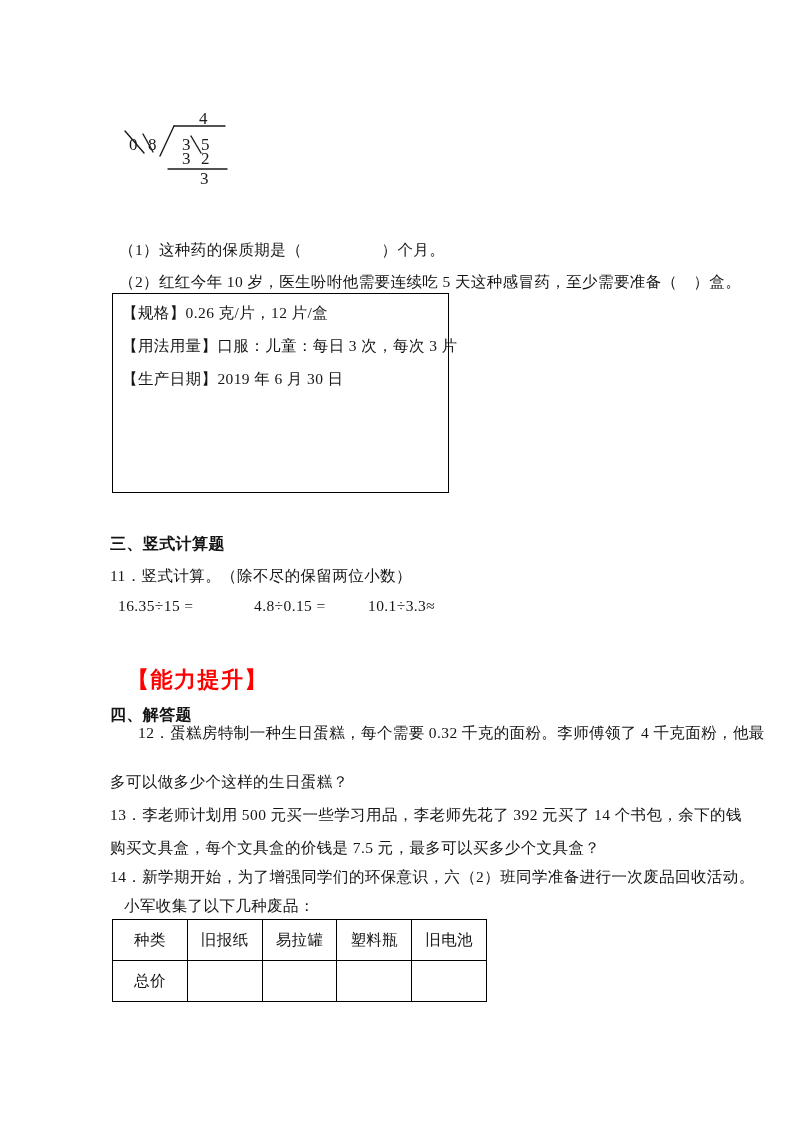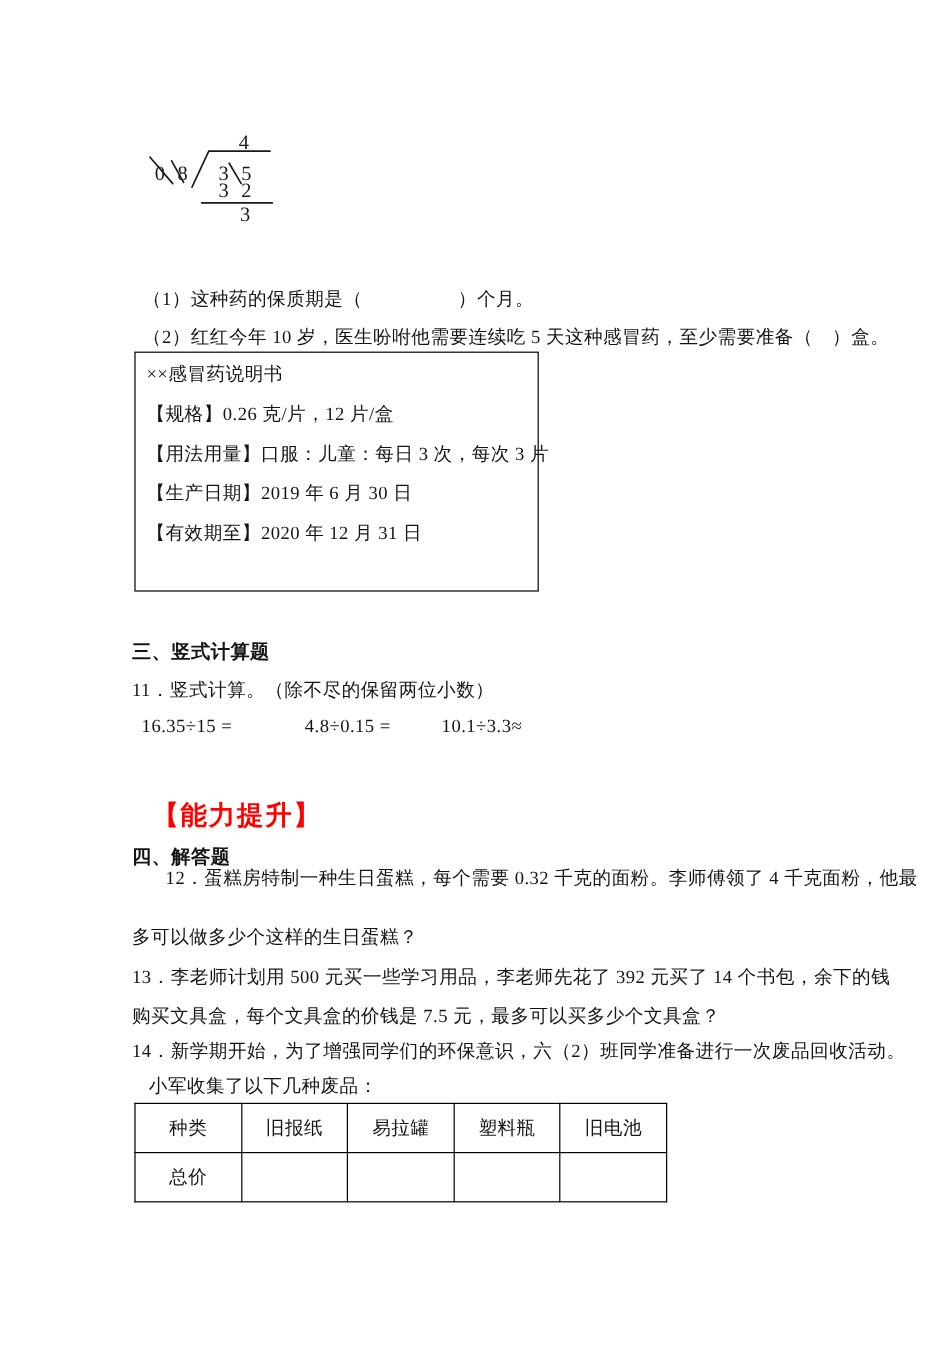--- a/index.html
+++ b/index.html
@@ -43,21 +43,21 @@
   }
   .divfig { position:absolute; left:115px; top:100px; }
   .divfig line { stroke:#1a1a1a; stroke-width:1.4; stroke-linecap:round; }
   .divfig text {
     font-family:"Liberation Serif","DejaVu Serif",serif;
     font-size:17px; fill:#1a1a1a;
   }
   table.recycle {
     position:absolute;
     left:112px; top:919px;
-    width:444px;
+    width:375px;
     border-collapse:collapse;
     table-layout:fixed;
   }
   table.recycle td {
     border:1.4px solid #000;
     height:40.2px;
     text-align:center;
     vertical-align:middle;
     font-size:15.5px;
     letter-spacing:0.4px;
@@ -83,25 +83,23 @@
     <text x="67" y="64">3</text>
     <text x="86" y="64">2</text>
     <line x1="53" y1="69" x2="112" y2="69"></line>
     <text x="85" y="84">3</text>
   </svg>
 
   <div class="line" style="left:119px; top:241px;">（1）这种药的保质期是（　　　　　）个月。</div>
   <div class="line" style="left:119px; top:273px;">（2）红红今年 10 岁，医生吩咐他需要连续吃 5 天这种感冒药，至少需要准备（　）盒。</div>
 
   <div class="medicine-box">
-    <span class="mline">××感冒药说明书</span>
     <span class="mline">【规格】0.26 克/片，12 片/盒</span>
     <span class="mline">【用法用量】口服：儿童：每日 3 次，每次 3 片</span>
     <span class="mline">【生产日期】2019 年 6 月 30 日</span>
-    <span class="mline">【有效期至】2020 年 12 月 31 日</span>
   </div>
 
 
   <div class="line bold" style="left:110px; top:535px;">三、竖式计算题</div>
   <div class="line" style="left:110px; top:567px;">11．竖式计算。（除不尽的保留两位小数）</div>
   <div class="line" style="left:118px; top:597px;">16.35÷15 =</div>
   <div class="line" style="left:254px; top:597px;">4.8÷0.15 =</div>
   <div class="line" style="left:368px; top:597px;">10.1÷3.3≈</div>
 
   <div class="red-heading" style="left:127px; top:665px; color:#ff0000;">【能力提升】</div>

